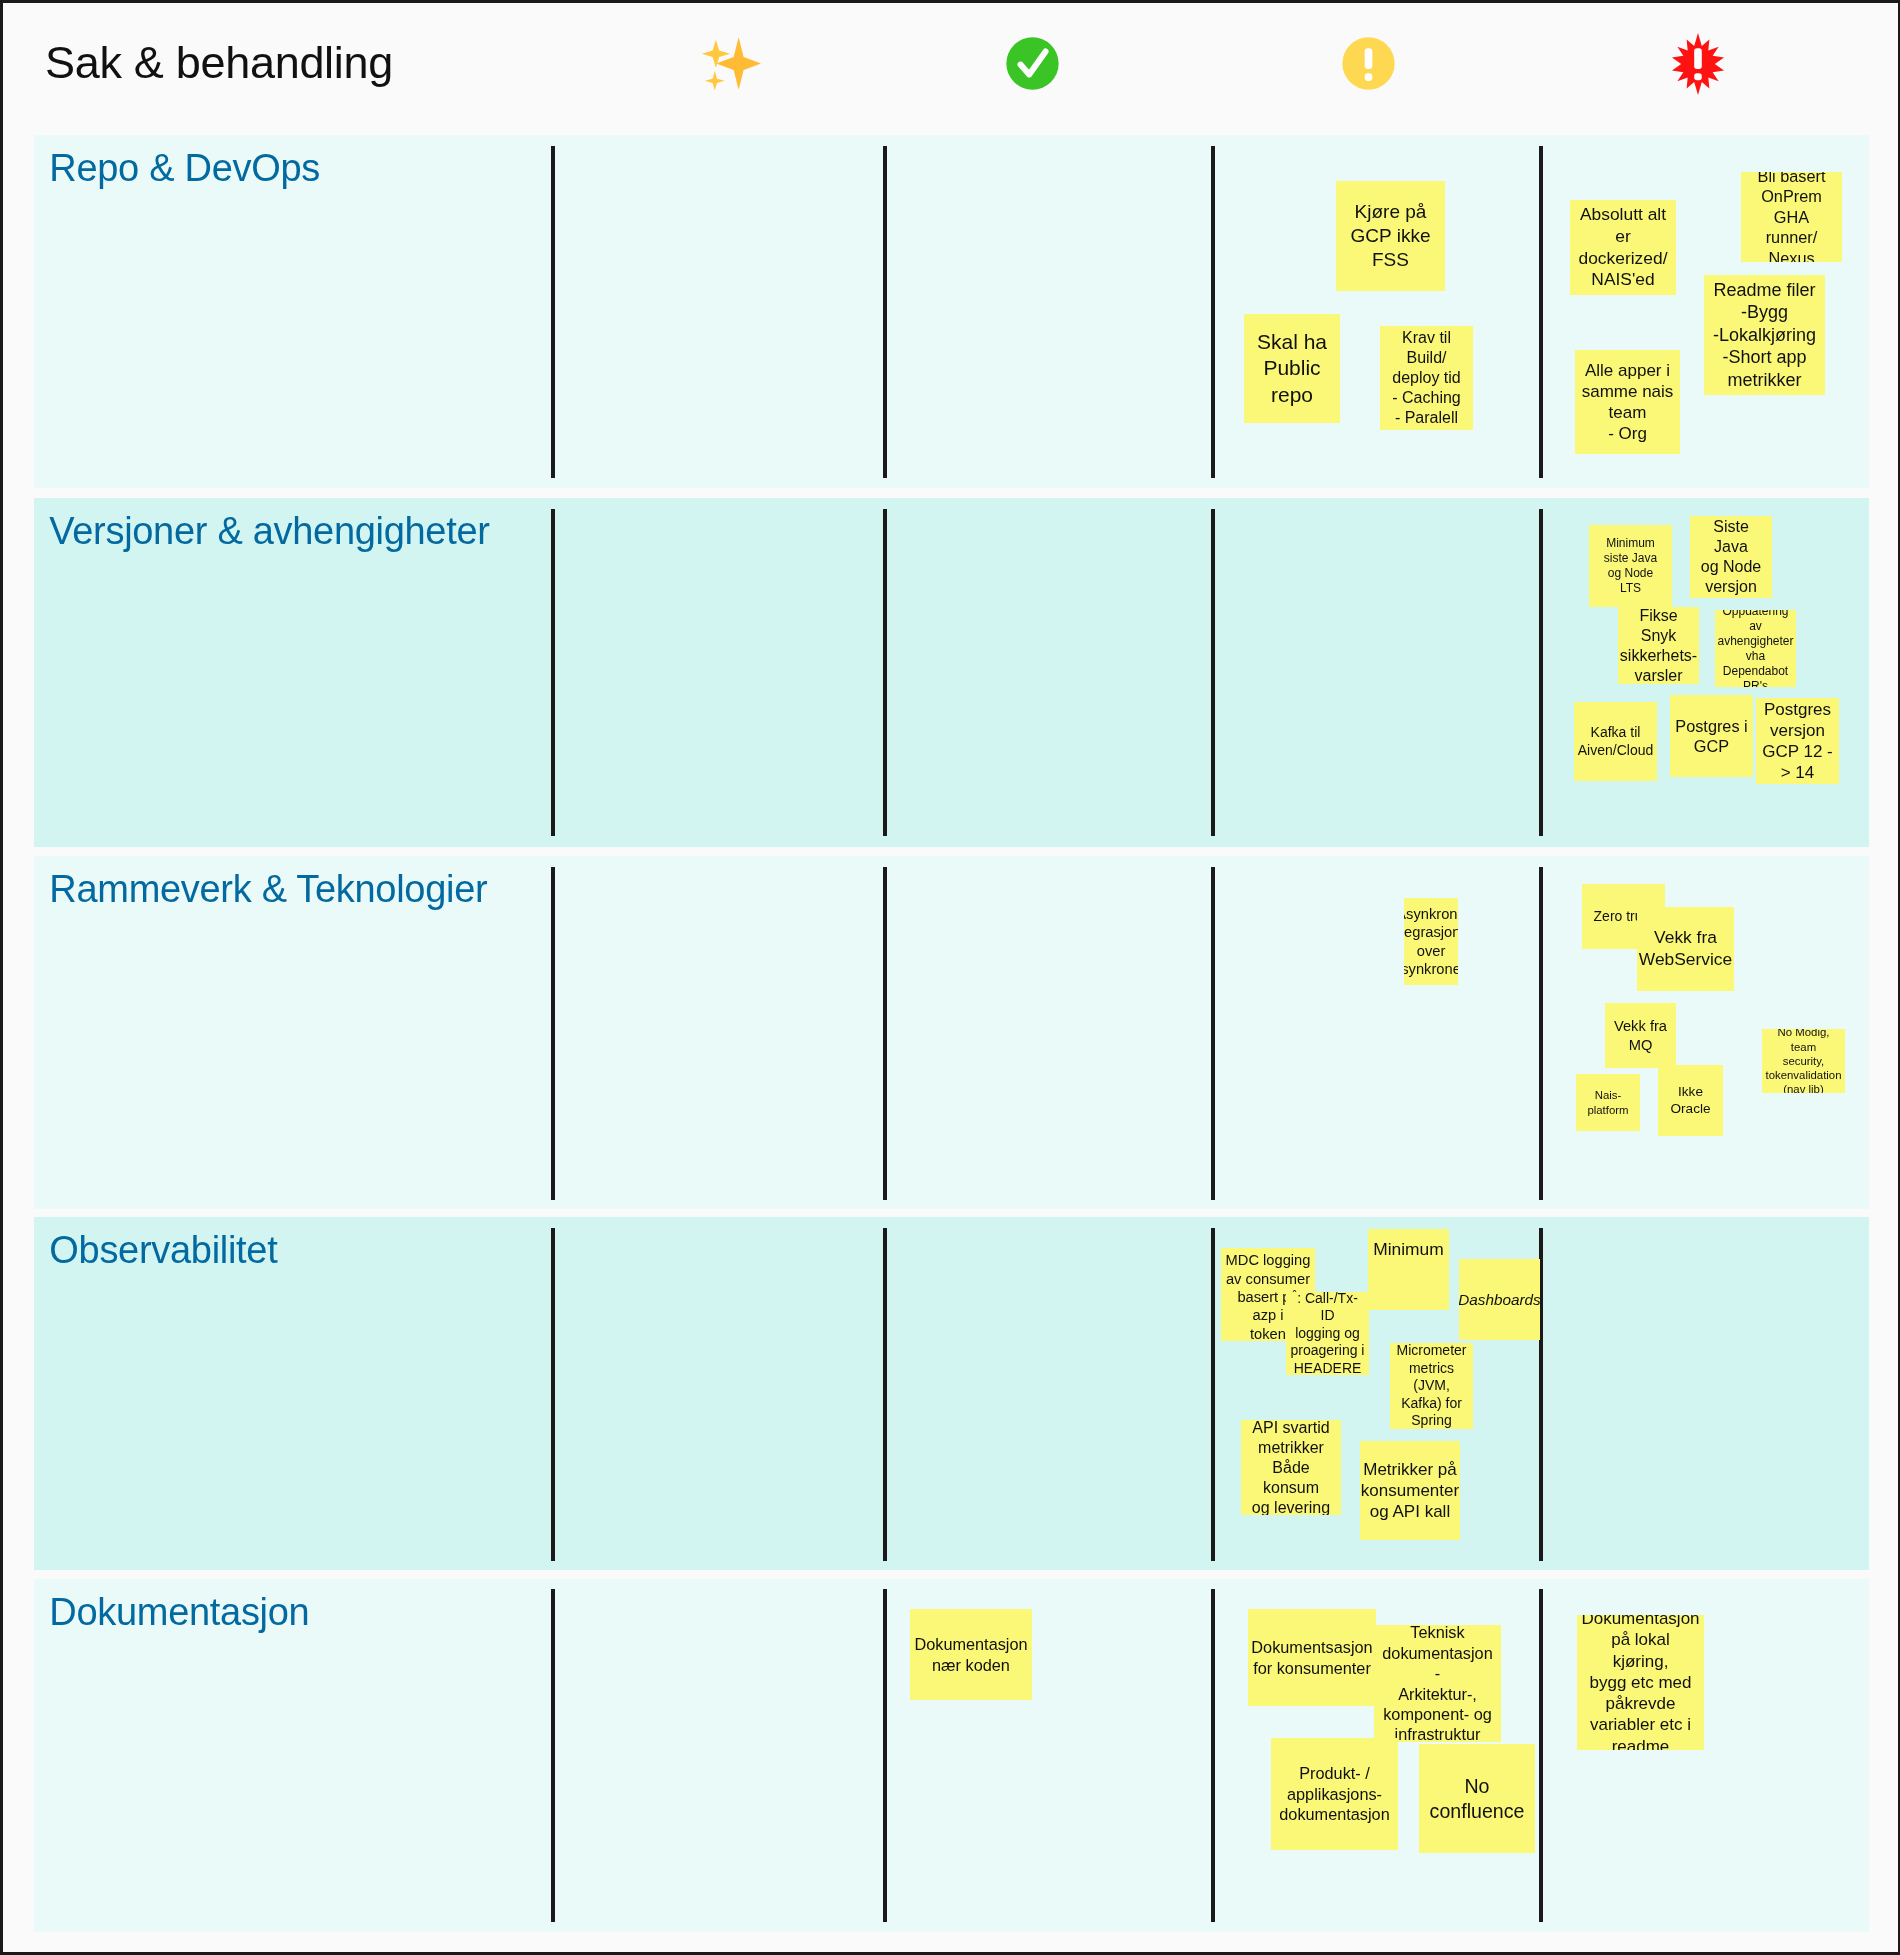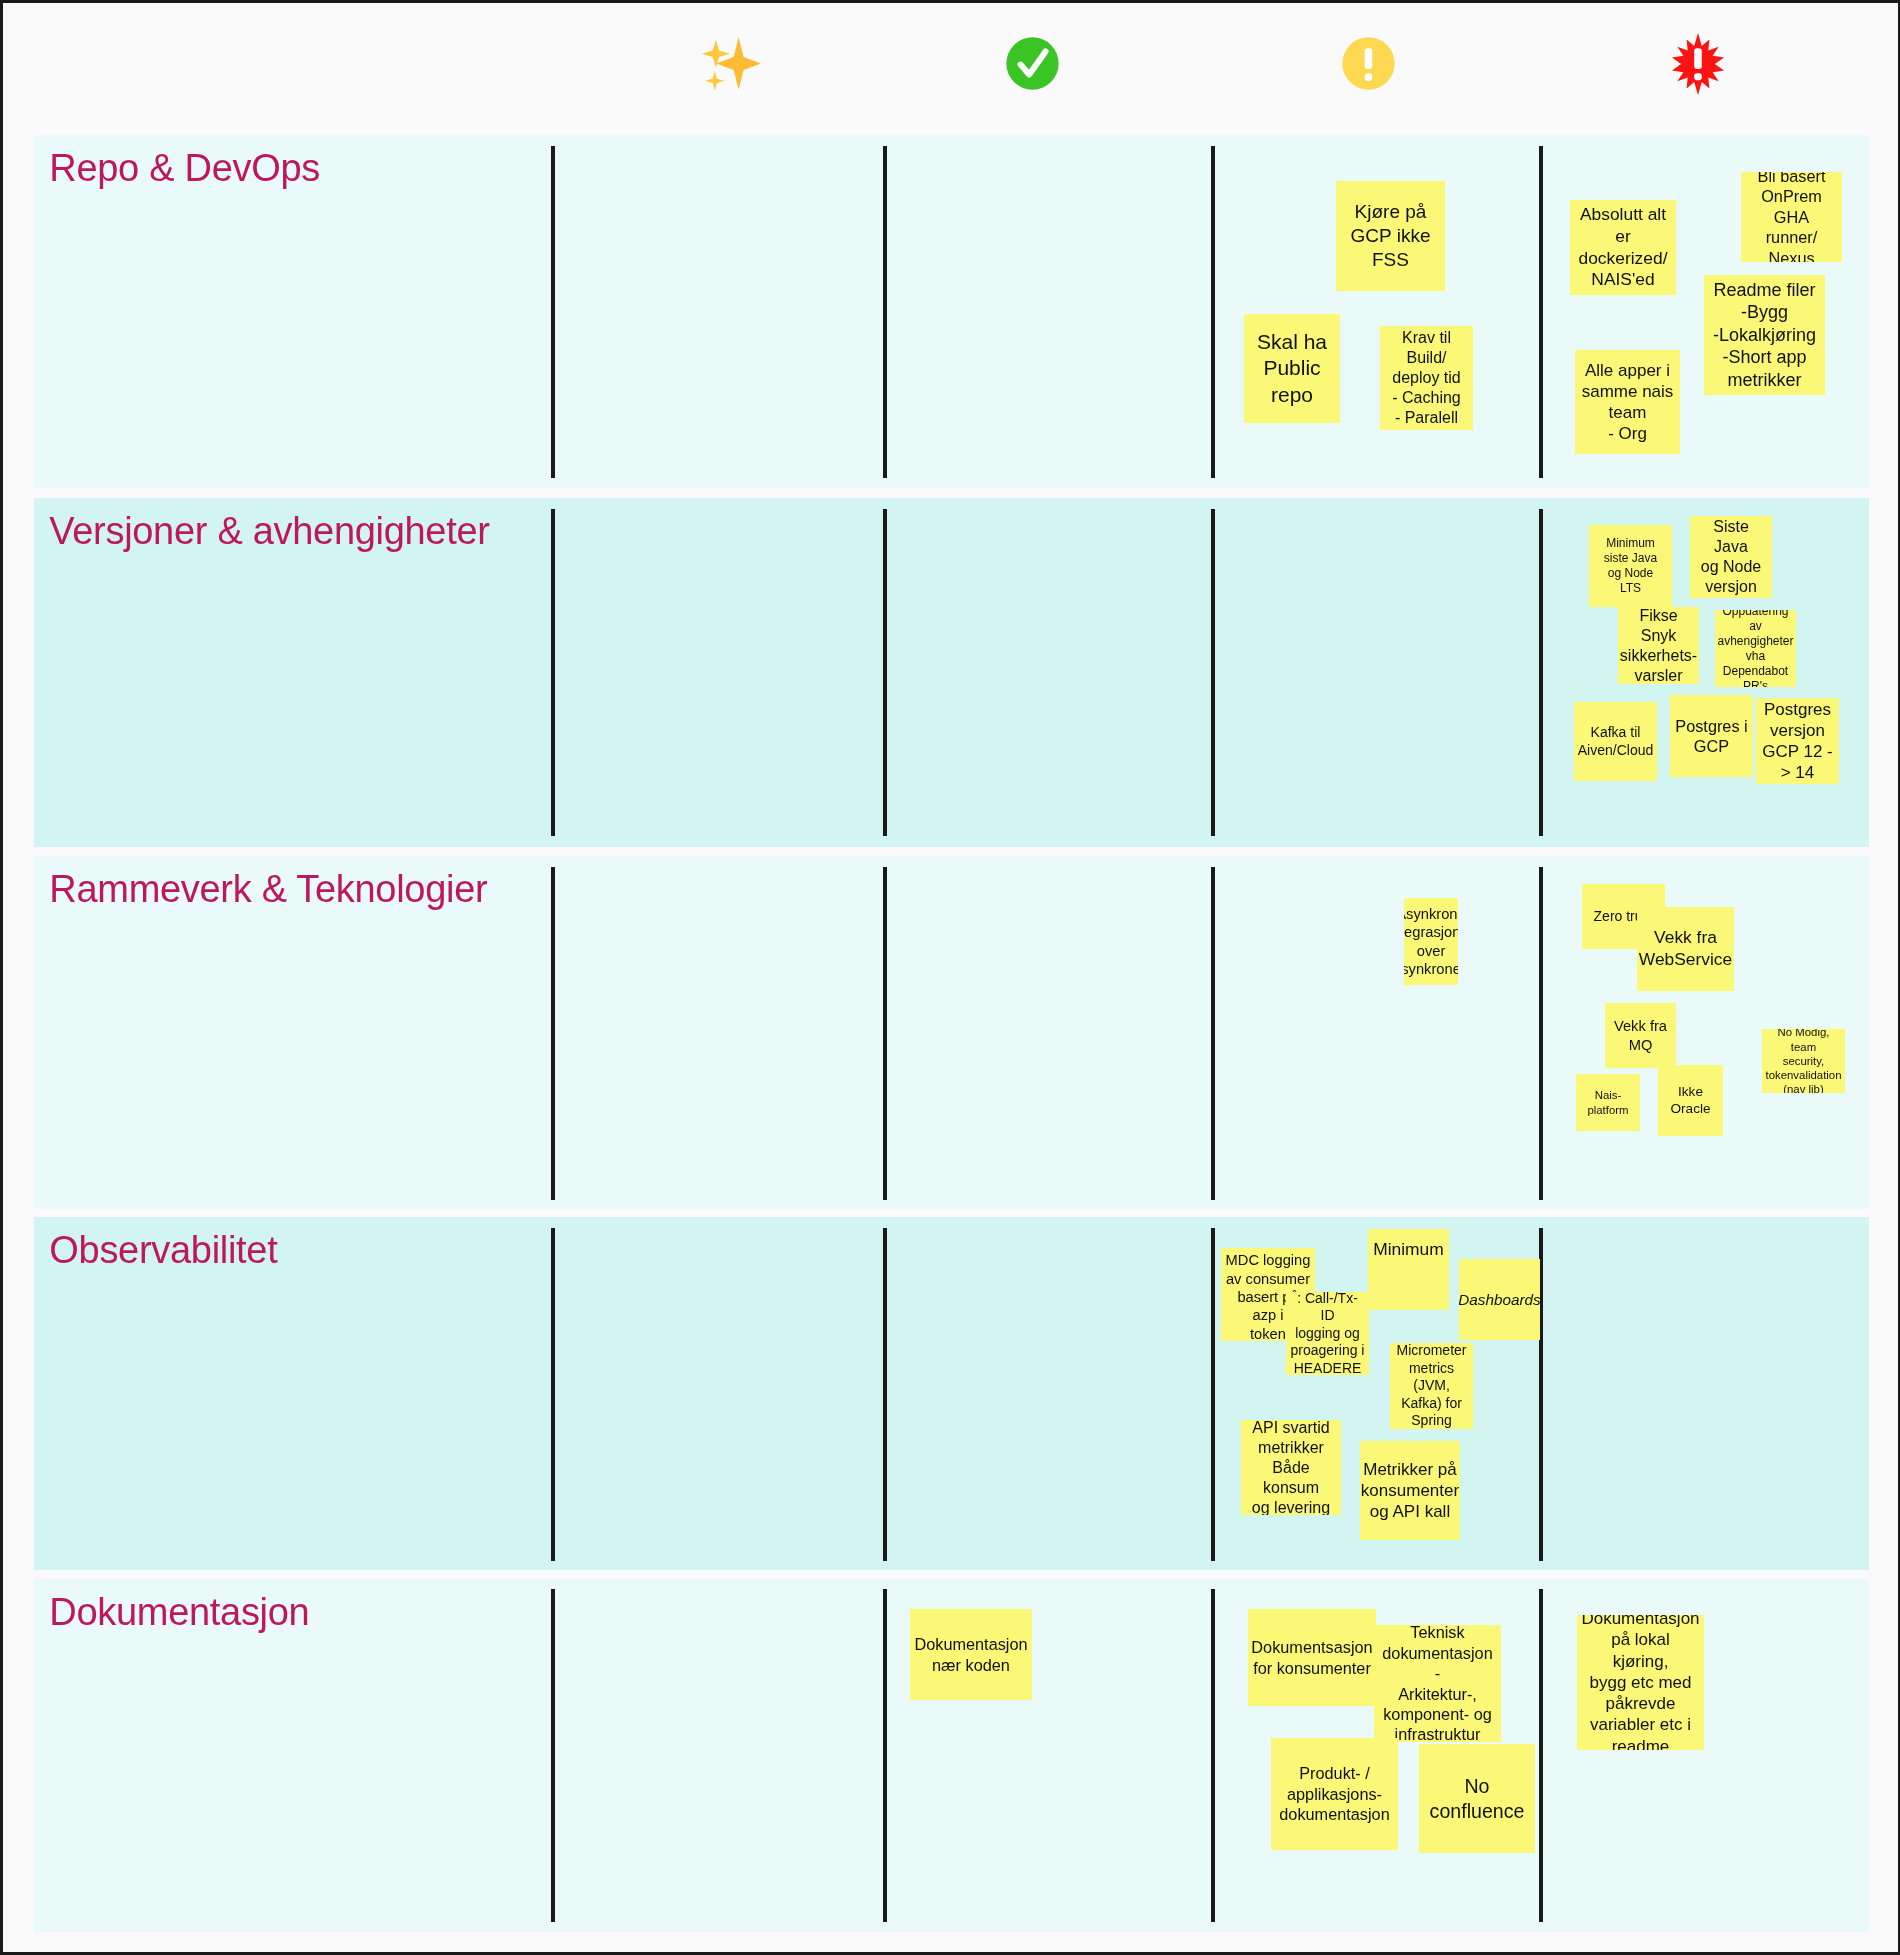--- a/index.html
+++ b/index.html
@@ -52,21 +52,21 @@
   }
   .row-band.tint-a{background:#eafaf8;}
   .row-band.tint-b{background:#d2f5f2;}
 
   .row-label{
     position:absolute;
     left:15.3px;
     top:12px;
     font-size:38px;
     font-weight:400;
-    color:#be185d;
+    color:#0369a1;
     letter-spacing:-0.3px;
     white-space:nowrap;
   }
 
   
   .divider{
     position:absolute;
     width:3.8px;
     background:#1a1a1a;
   }
@@ -87,20 +87,21 @@
     overflow:hidden;
     font-family:"Liberation Sans", sans-serif;
   }
 </style>
 </head>
 <body>
 
 <div id="board">
 
   <div id="header">
+    <div id="board-title">Sak &amp; behandling</div>
 
     <div class="col-icon" style="left:684px;">
       <svg width="65" height="65" viewBox="0 0 120 120">
         <path d="M75 12 L84 48 L116 60 L84 72 L75 108 L66 72 L34 60 L66 48 Z" fill="#ffc83d"></path>
         <path d="M75 12 L84 48 L116 60 L84 72 L75 108 L66 72 L34 60 L66 48 Z" fill="#ffb02e" opacity="0.55"></path>
         <path d="M33 16 L39 36 L59 42 L39 48 L33 68 L27 48 L7 42 L27 36 Z" fill="#ffc83d"></path>
         <path d="M31 74 L35 88 L49 92 L35 96 L31 110 L27 96 L13 92 L27 88 Z" fill="#ffc83d"></path>
       </svg>
     </div>
 

